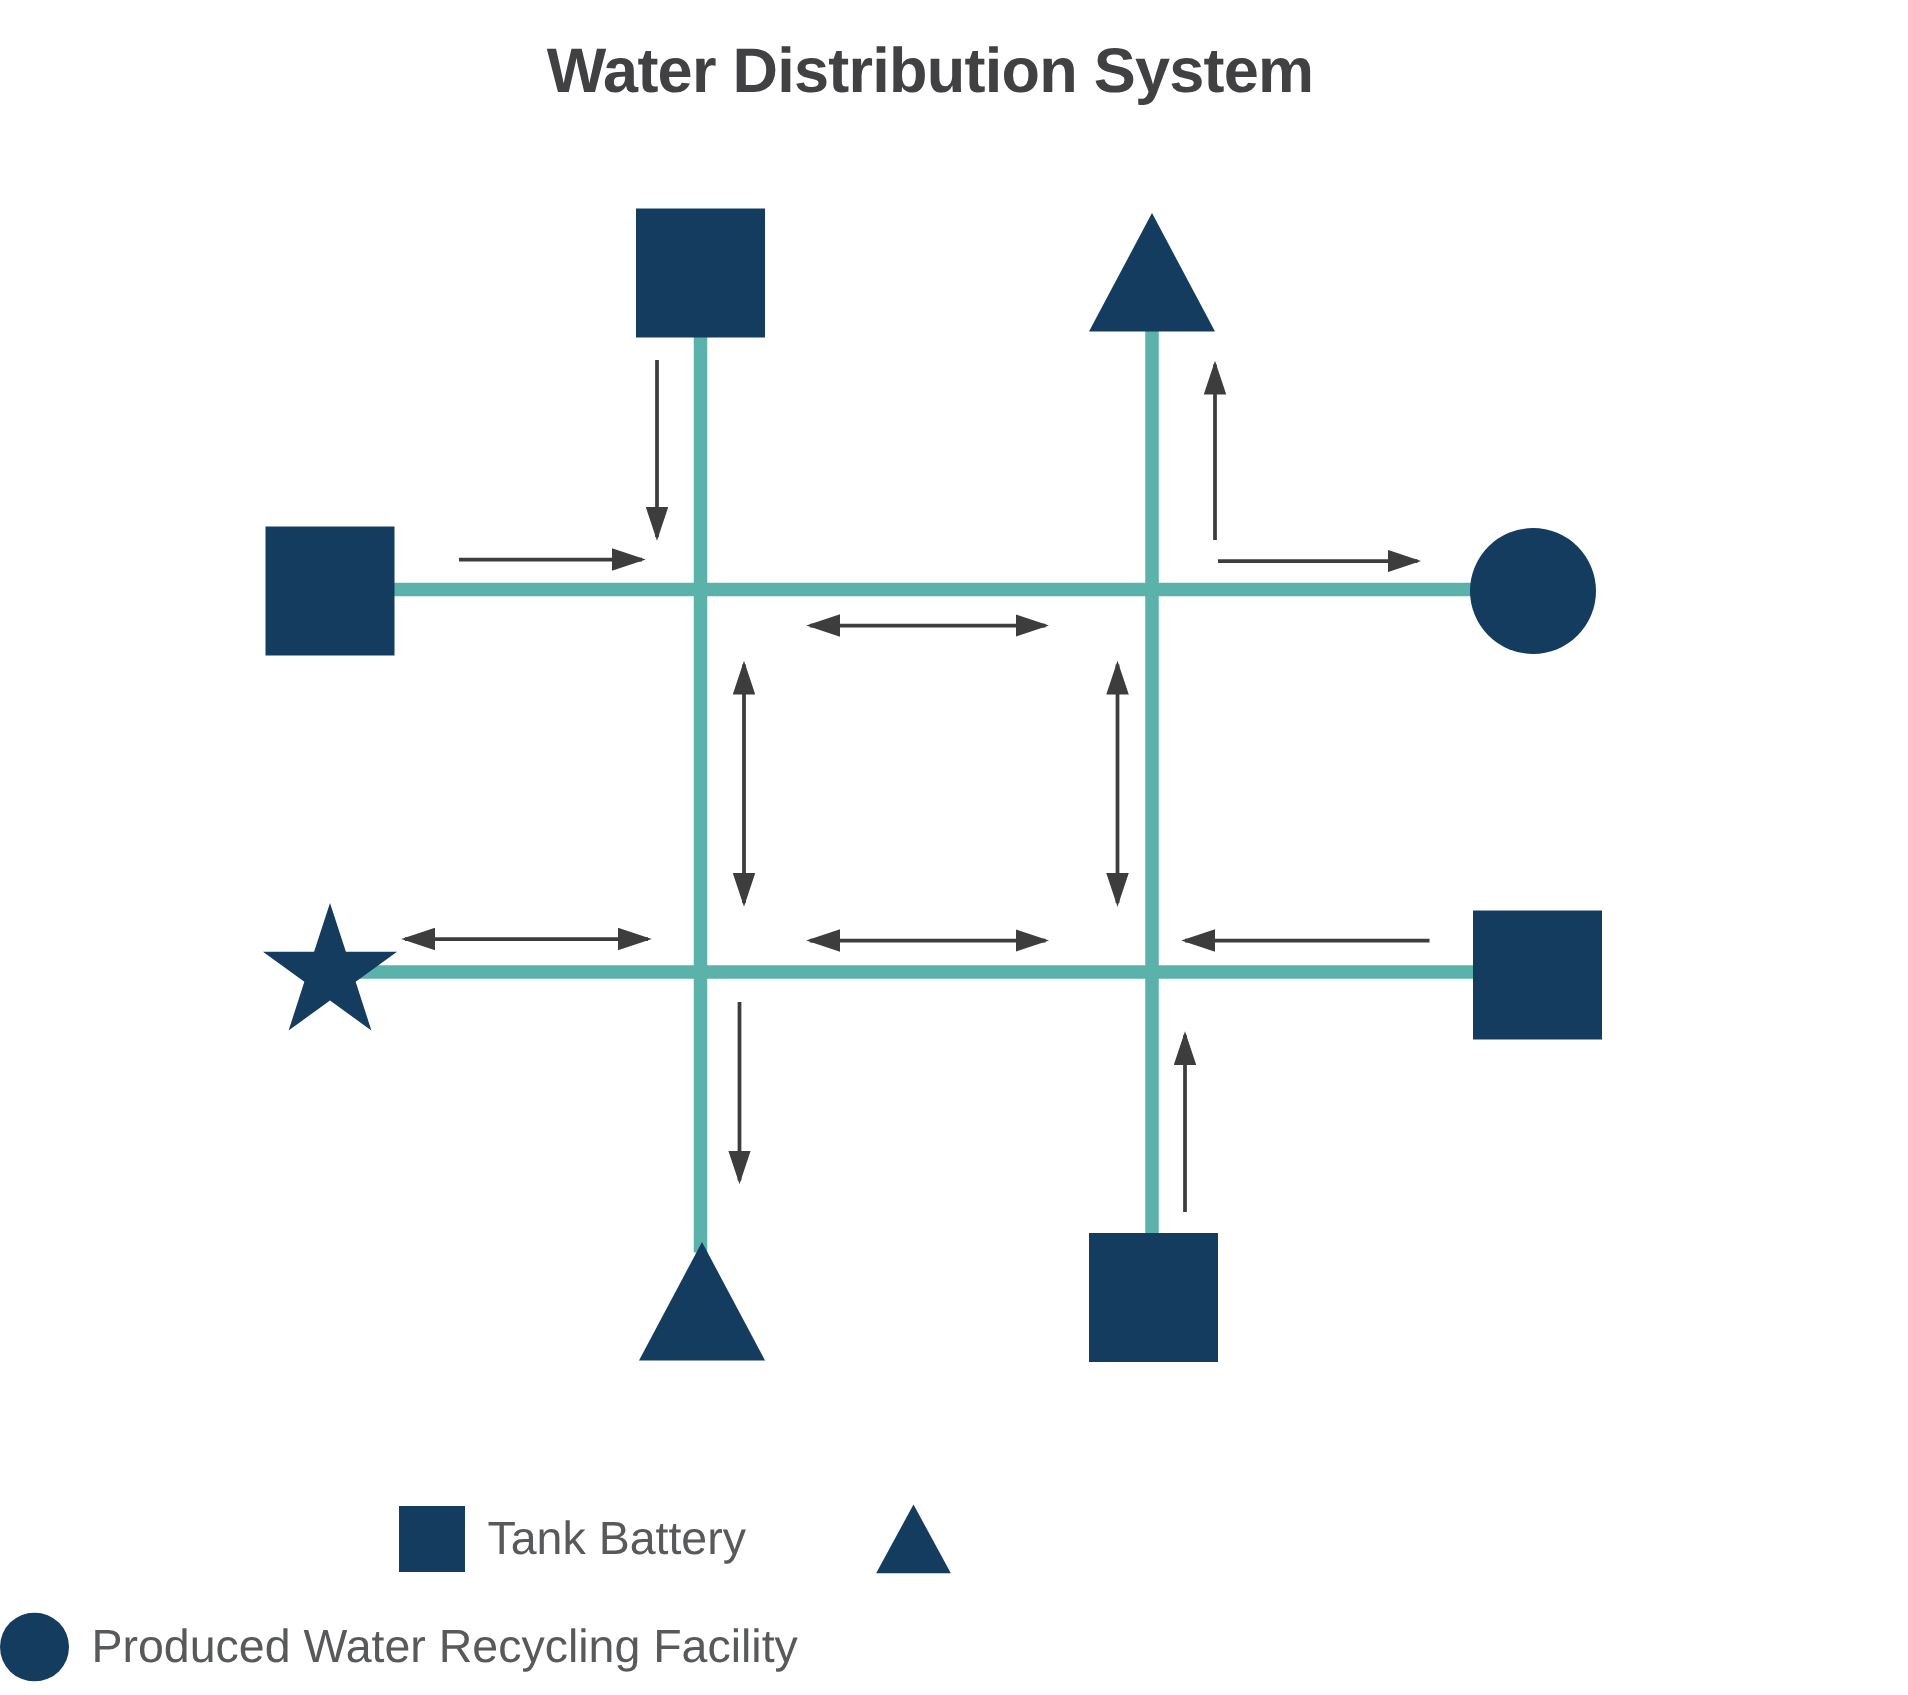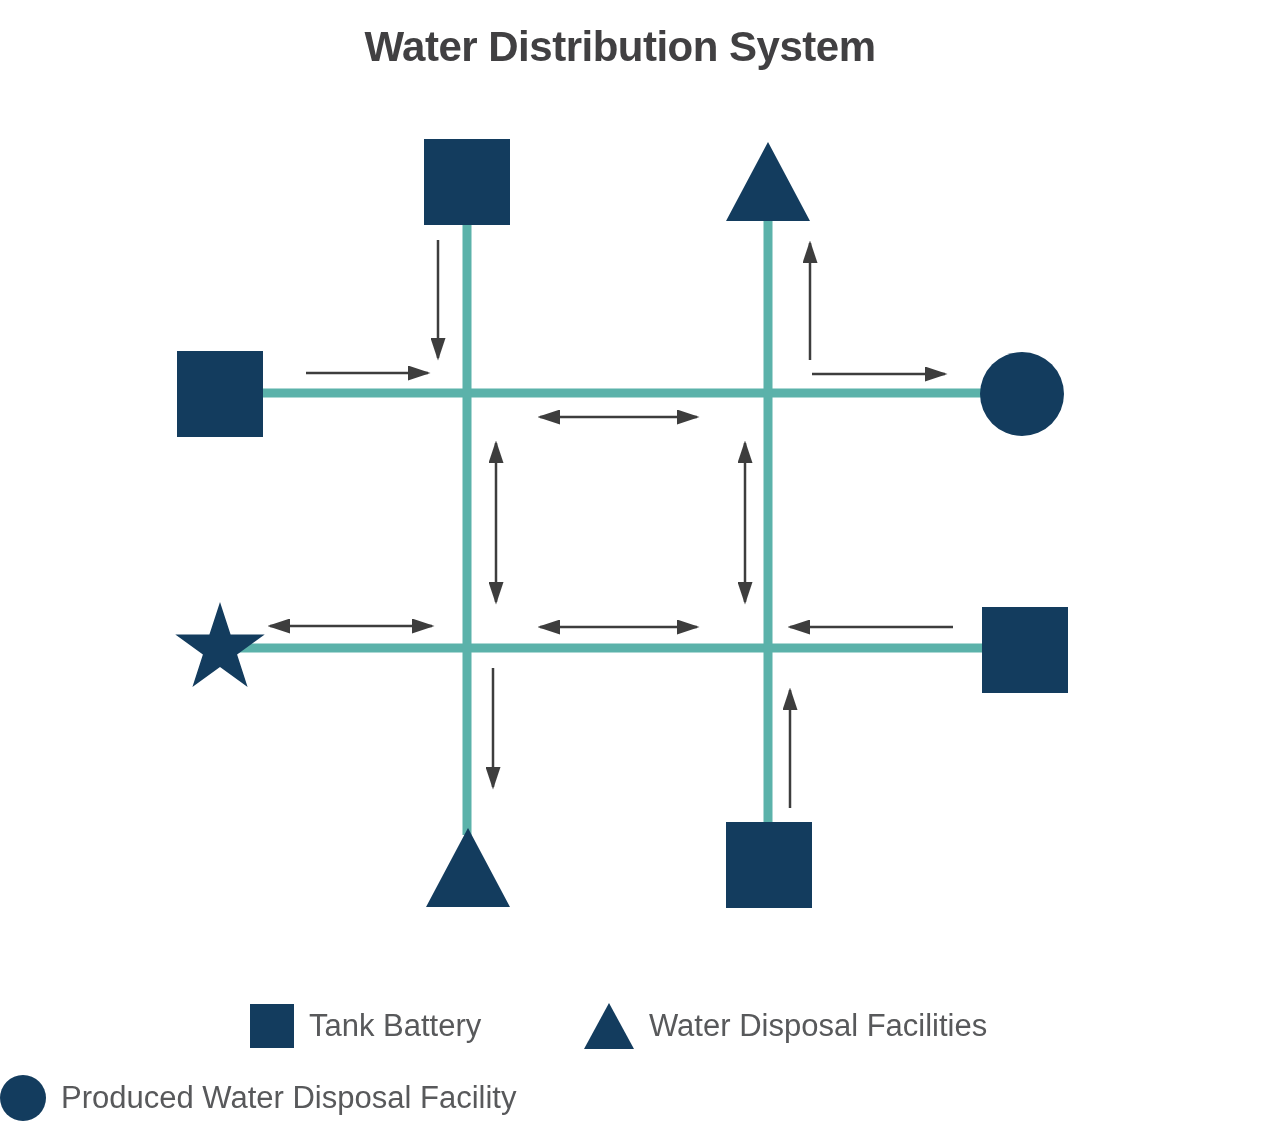--- a/index.html
+++ b/index.html
@@ -64,35 +64,34 @@
         <polygon points="768,142 726,221 810,221" class="node"></polygon>
         <rect x="177" y="351" width="86" height="86" class="node"></rect>
         <circle cx="1022" cy="394" r="42" class="node"></circle>
         <polygon points="220.0,602.0 230.6,634.5 264.7,634.5 237.1,654.5 247.6,687.0 220.0,667.0 192.4,687.0 202.9,654.5 175.3,634.5 209.4,634.5" class="node"></polygon>
         <rect x="982" y="607" width="86" height="86" class="node"></rect>
         <polygon points="468,828 426,907 510,907" class="node"></polygon>
         <rect x="726" y="822" width="86" height="86" class="node"></rect>
       </g>
   </svg>
 
-  <div class="legend-item" style="left:250px;top:1004px;height:44px;justify-content:center;">
+  <div class="legend-item" style="left:266px;top:1004px;height:44px;justify-content:center;">
     <svg width="44" height="44" viewBox="0 0 44 44">
       <rect class="legend-icon" x="0" y="0" width="44" height="44"></rect>
     </svg>
     <span>Tank Battery</span>
   </div>
 
   <div class="legend-item" style="left:584px;top:1003px;height:46px;">
     <svg width="50" height="46" viewBox="0 0 50 46">
       <polygon class="legend-icon" points="25,0 0,46 50,46"></polygon>
     </svg>
-    <span>Water Disposal Facilities</span>
   </div>
 
   <div class="legend-item" style="left:0px;top:1075px;height:46px;">
     <svg width="46" height="46" viewBox="0 0 46 46">
       <circle class="legend-icon" cx="23" cy="23" r="23"></circle>
     </svg>
-    <span>Produced Water Disposal Facility</span>
+    <span>Produced Water Recycling Facility</span>
   </div>
 
 
 </div>
 
 </body></html>

